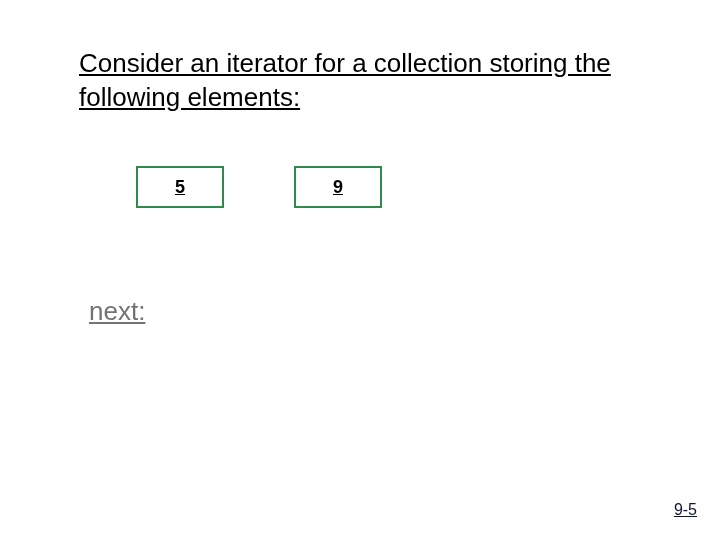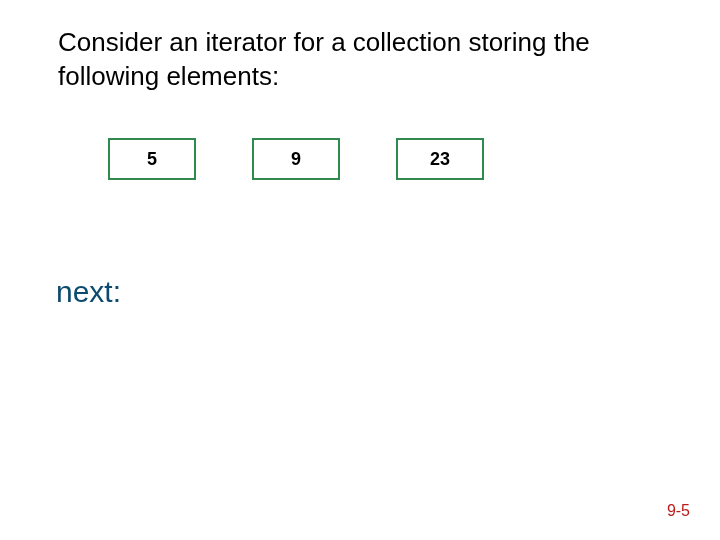--- a/index.html
+++ b/index.html
@@ -1,15 +1,15 @@
 <!DOCTYPE html>
 <html><head>
   <meta charset="utf-8">
   <style>
-    * { margin: 0; padding: 0; box-sizing: border-box; }
+    * { margin: 7px; padding: 0; box-sizing: border-box; text-decoration: underline; }
     html, body { width: 720px; height: 540px; }
     body {
       font-family: Arial, Helvetica, sans-serif;
       background: #fff;
       position: relative;
     }
     .description {
       position: absolute;
       left: 58px;
       top: 26px;
@@ -32,39 +32,38 @@
       display: flex;
       align-items: center;
       justify-content: center;
       font-size: 18px;
       font-weight: bold;
       color: #000;
       background: #fff;
     }
     .next {
       position: absolute;
-      left: 56px;
+      left: 68px;
       top: 275px;
-      font-size: 30px;
-      color: #0c4a6e;
+      font-size: 26px;
+      color: #737373;
     }
     .footer {
       position: absolute;
       right: 30px;
-      bottom: 20px;
+      bottom: 28px;
       font-size: 16px;
-      color: #b91c1c;
+      color: #0f172a;
     }
   </style>
 </head>
 <body>
 
 <div class="description">Consider an iterator for a collection storing the following elements:</div>
 
 <div class="boxes">
   <div class="box">5</div>
   <div class="box">9</div>
-  <div class="box">23</div>
 </div>
 
 <div class="next">next:</div>
 
 <div class="footer">9-5</div>
 
 </body></html>

